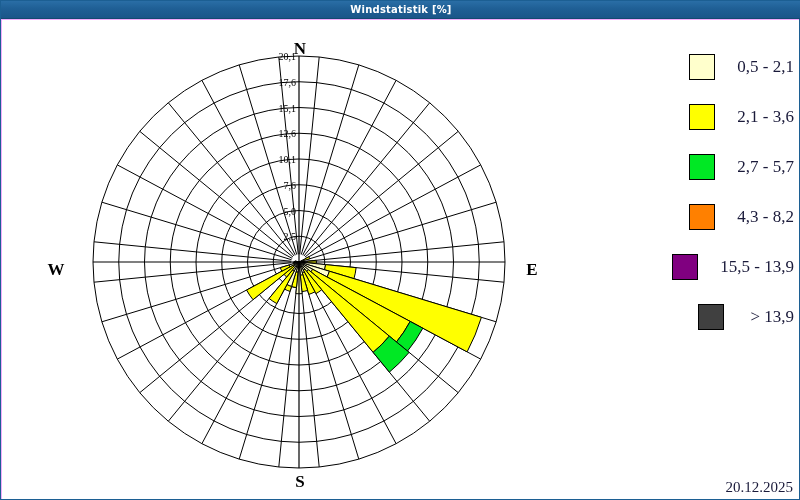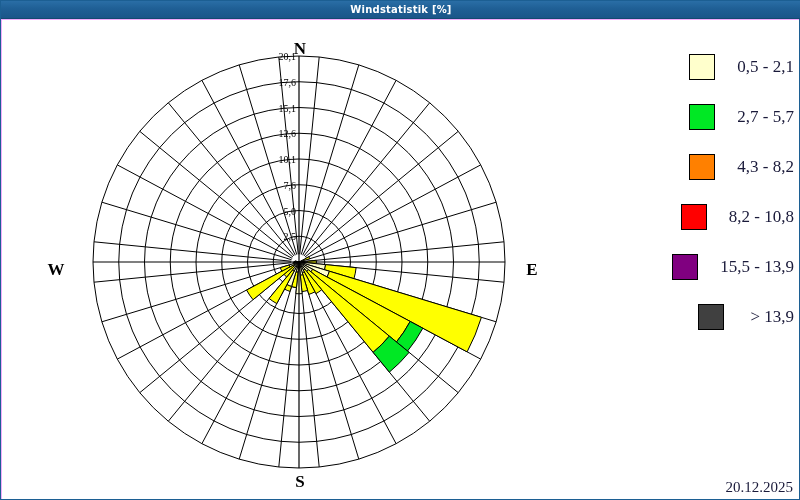--- a/index.html
+++ b/index.html
@@ -190,32 +190,32 @@
       <div class="cardinal" id="card-w">W</div>
       <div class="cardinal" id="card-e">E</div>
     </div>
 
     <div id="legend">
         <div class="leg-row">
           <div class="leg-swatch" style="background: rgb(255, 255, 204);"></div>
           <div class="leg-label">0,5 - 2,1</div>
         </div>
         <div class="leg-row">
+          <div class="leg-swatch" style="background: rgb(255, 255, 0);"></div>
+          <div class="leg-label">2,1 - 3,6</div>
+        </div>
+        <div class="leg-row">
           <div class="leg-swatch" style="background: rgb(0, 232, 36);"></div>
           <div class="leg-label">2,7 - 5,7</div>
         </div>
         <div class="leg-row">
           <div class="leg-swatch" style="background: rgb(255, 128, 0);"></div>
           <div class="leg-label">4,3 - 8,2</div>
         </div>
         <div class="leg-row">
-          <div class="leg-swatch" style="background: rgb(255, 0, 0);"></div>
-          <div class="leg-label">8,2 - 10,8</div>
-        </div>
-        <div class="leg-row">
           <div class="leg-swatch" style="background: rgb(128, 0, 128);"></div>
           <div class="leg-label">15,5 - 13,9</div>
         </div>
         <div class="leg-row">
           <div class="leg-swatch" style="background: rgb(64, 64, 64);"></div>
           <div class="leg-label wide">&gt; 13,9</div>
         </div>
       </div>
 
     <div id="datestamp">20.12.2025</div>

